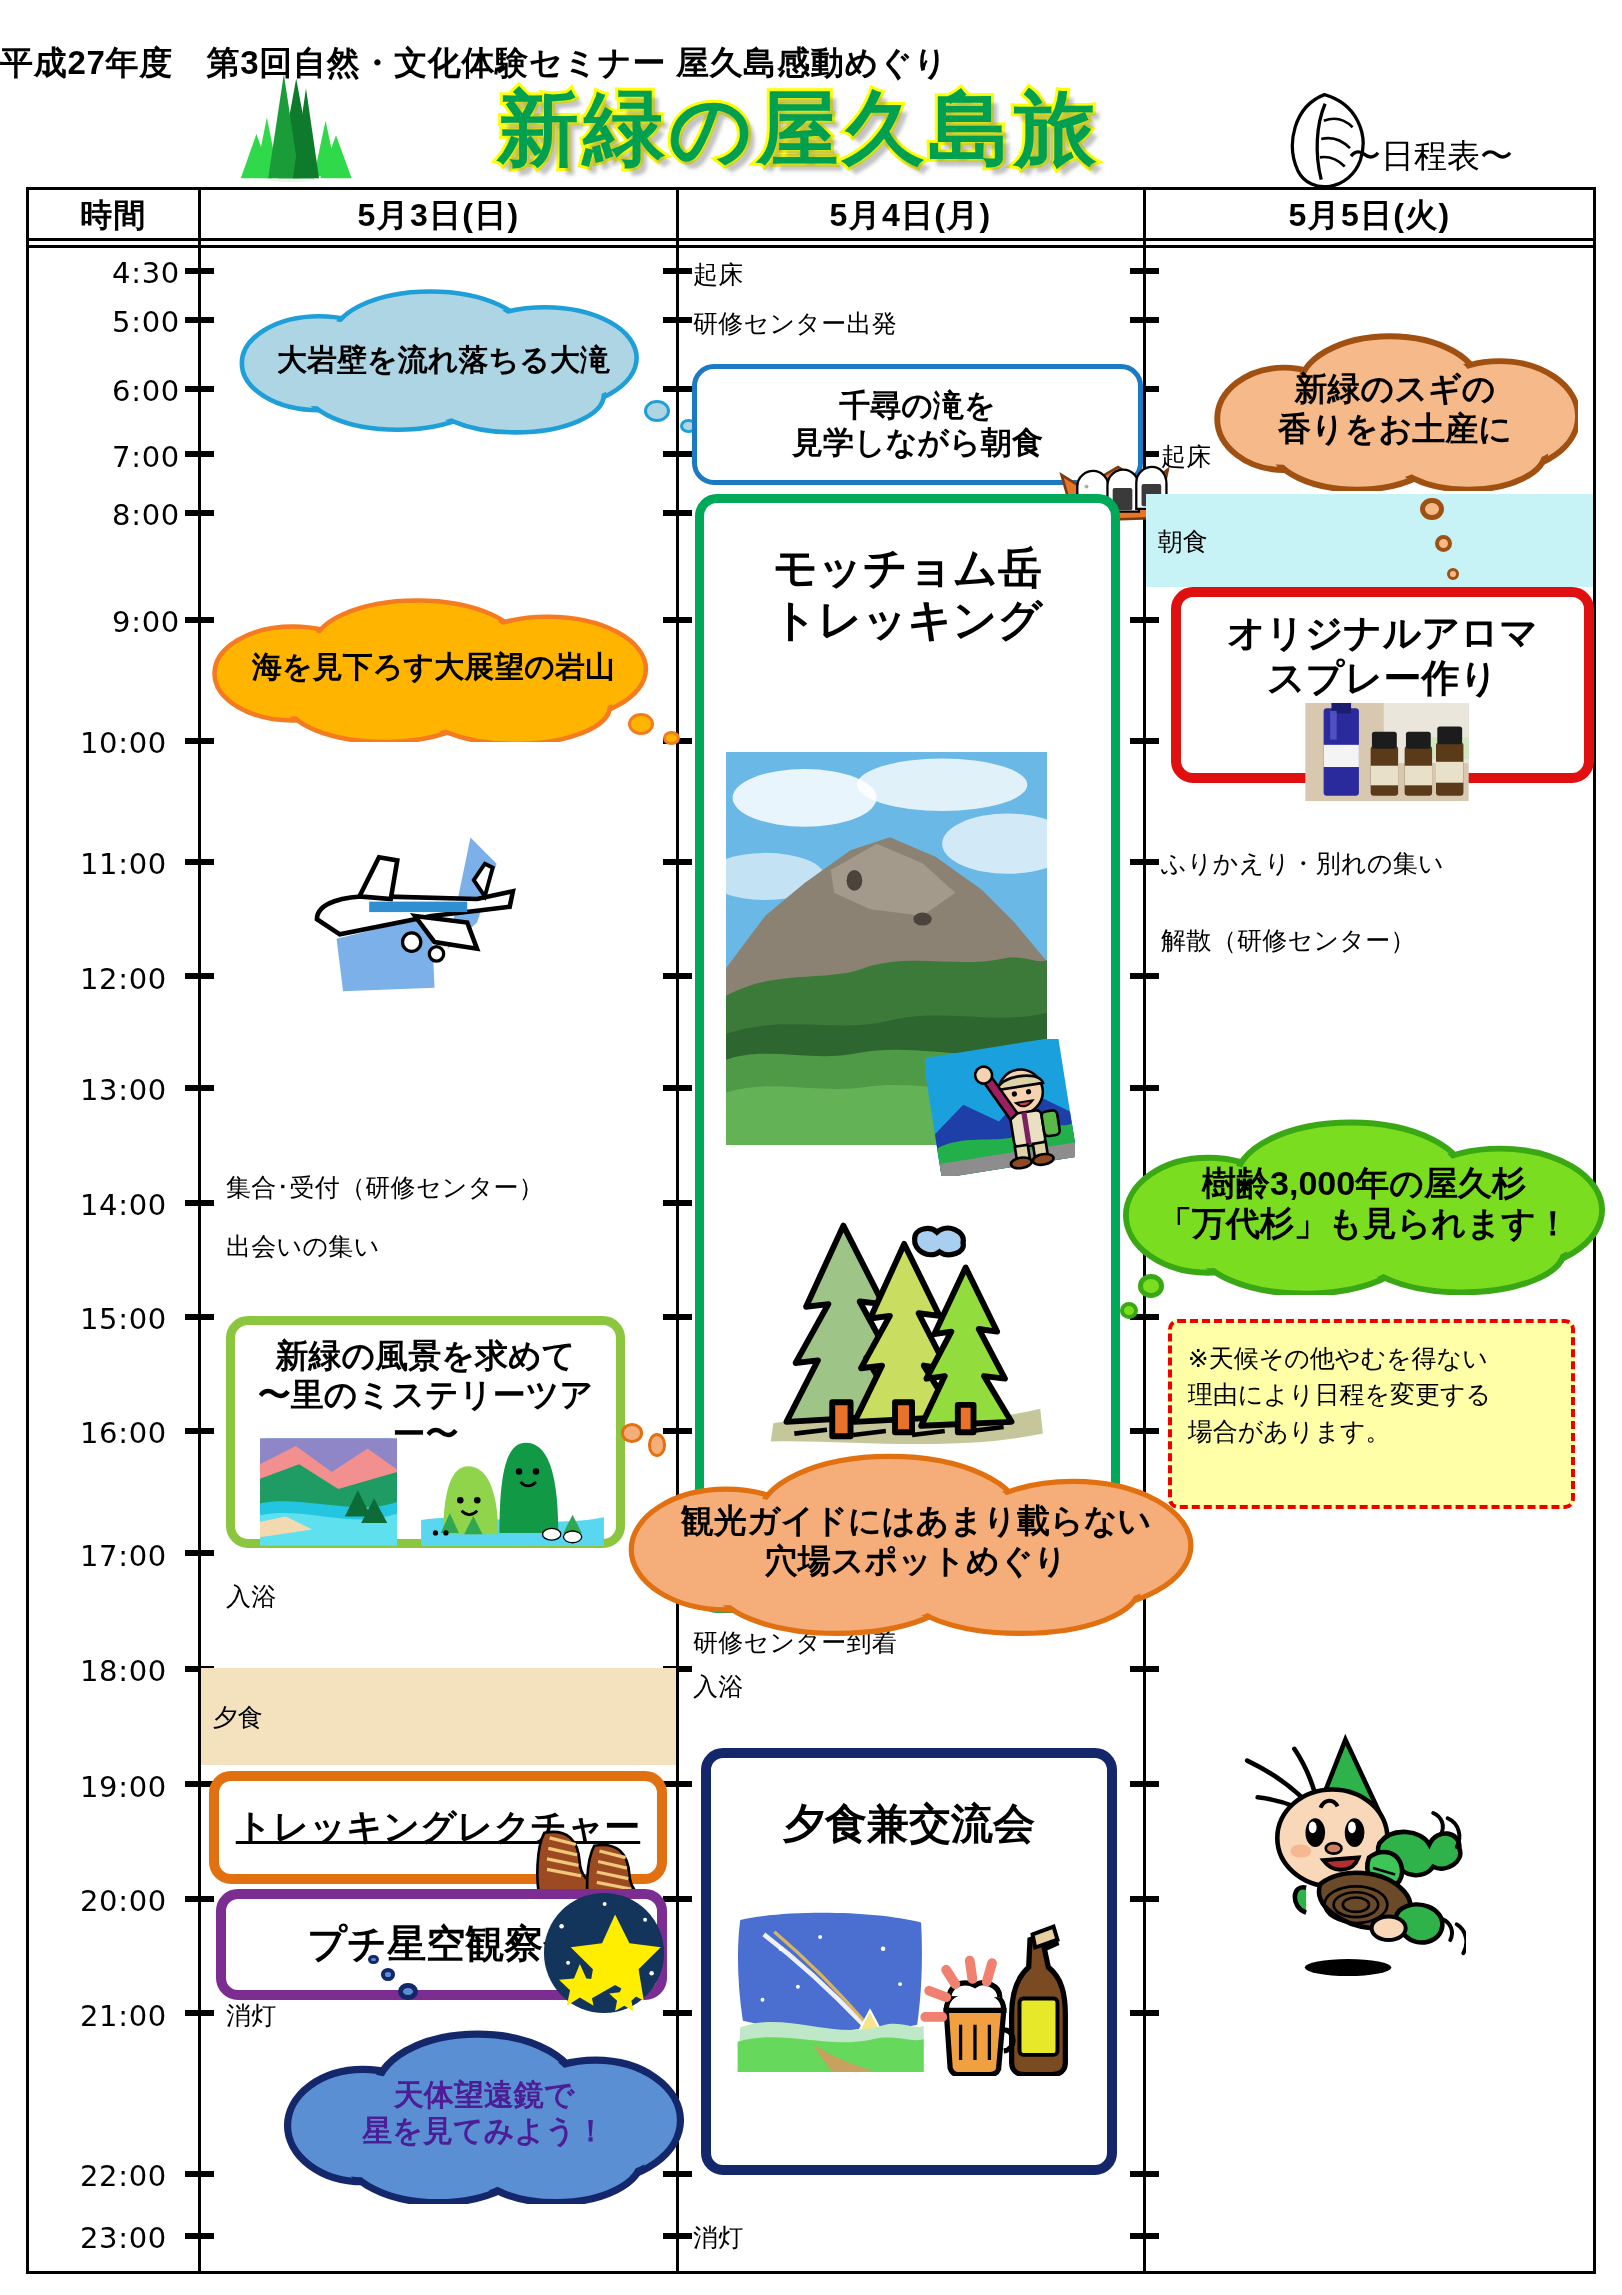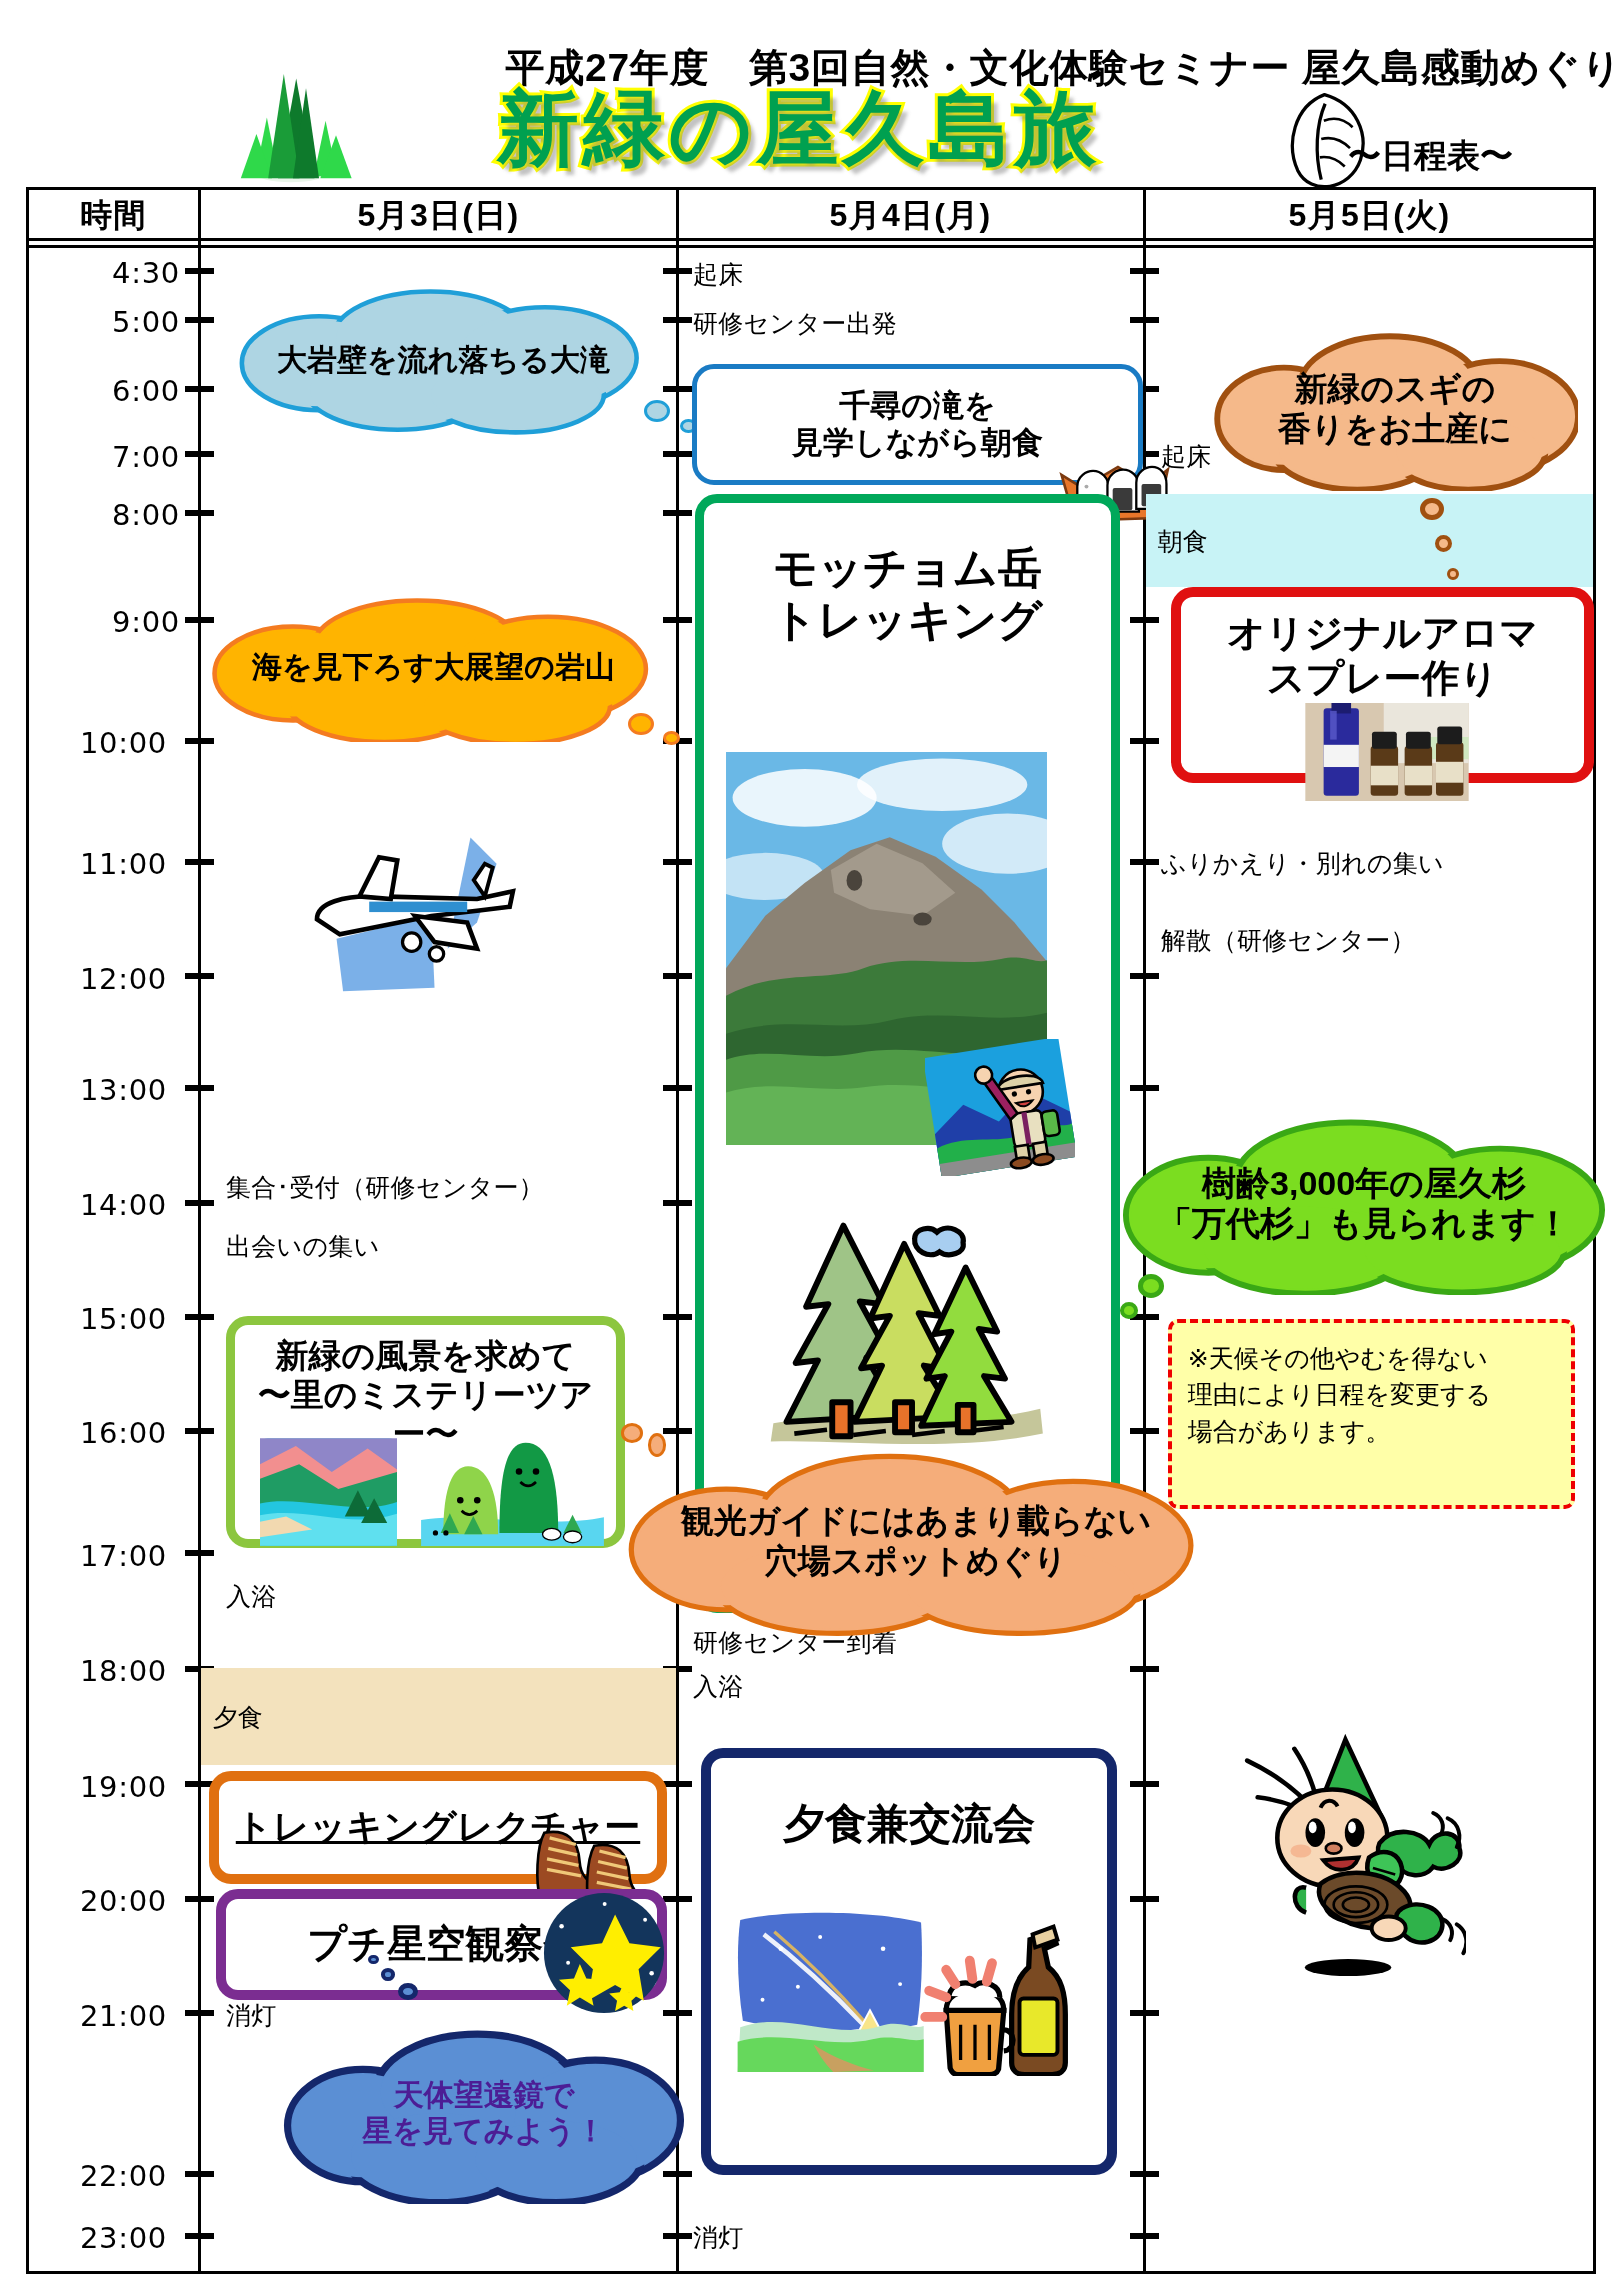--- a/index.html
+++ b/index.html
@@ -8,37 +8,37 @@
     background: #ffffff;
     font-family: "Liberation Sans", "DejaVu Sans", sans-serif;
     position: relative;
     overflow: hidden;
   }
 
   
   #header { position: absolute; left: 0; top: 0; width: 1622px; height: 183px; }
   #seminar-title {
     position: absolute; left: 0; top: 41px; width: 1622px;
-    text-align: right;
-    font-size: 39px; font-weight: bold; color: #000;
+    text-align: left;
+    font-size: 33px; font-weight: bold; color: #000;
     letter-spacing: 0.7px;
   }
   #main-title {
     position: absolute; left: 497px; top: 75px;
     font-size: 82px; font-weight: bold;
     color: #00a050;
     -webkit-text-stroke: 5.9px #ffff00;
     paint-order: stroke fill;
     text-shadow: 6.5px 6.5px 3.9px rgba(120,120,120,.45);
     letter-spacing: 3.9px;
     white-space: nowrap;
   }
   #subtitle {
     position: absolute; left: 1348px; top: 134px;
-    font-size: 33px; font-weight: bold; color: #000;
+    font-size: 33px; font-weight: normal; color: #000;
     white-space: nowrap;
   }
   #tree-logo { position: absolute; left: 216px; top: 62px; width: 150px; height: 121px; }
   #leaf-logo { position: absolute; left: 1282px; top: 92px; width: 85px; height: 98px; }
 
   
   #table-frame {
     position: absolute; left: 26px; top: 187px;
     width: 1570px; height: 2087px;
     border: 3.3px solid #000;

